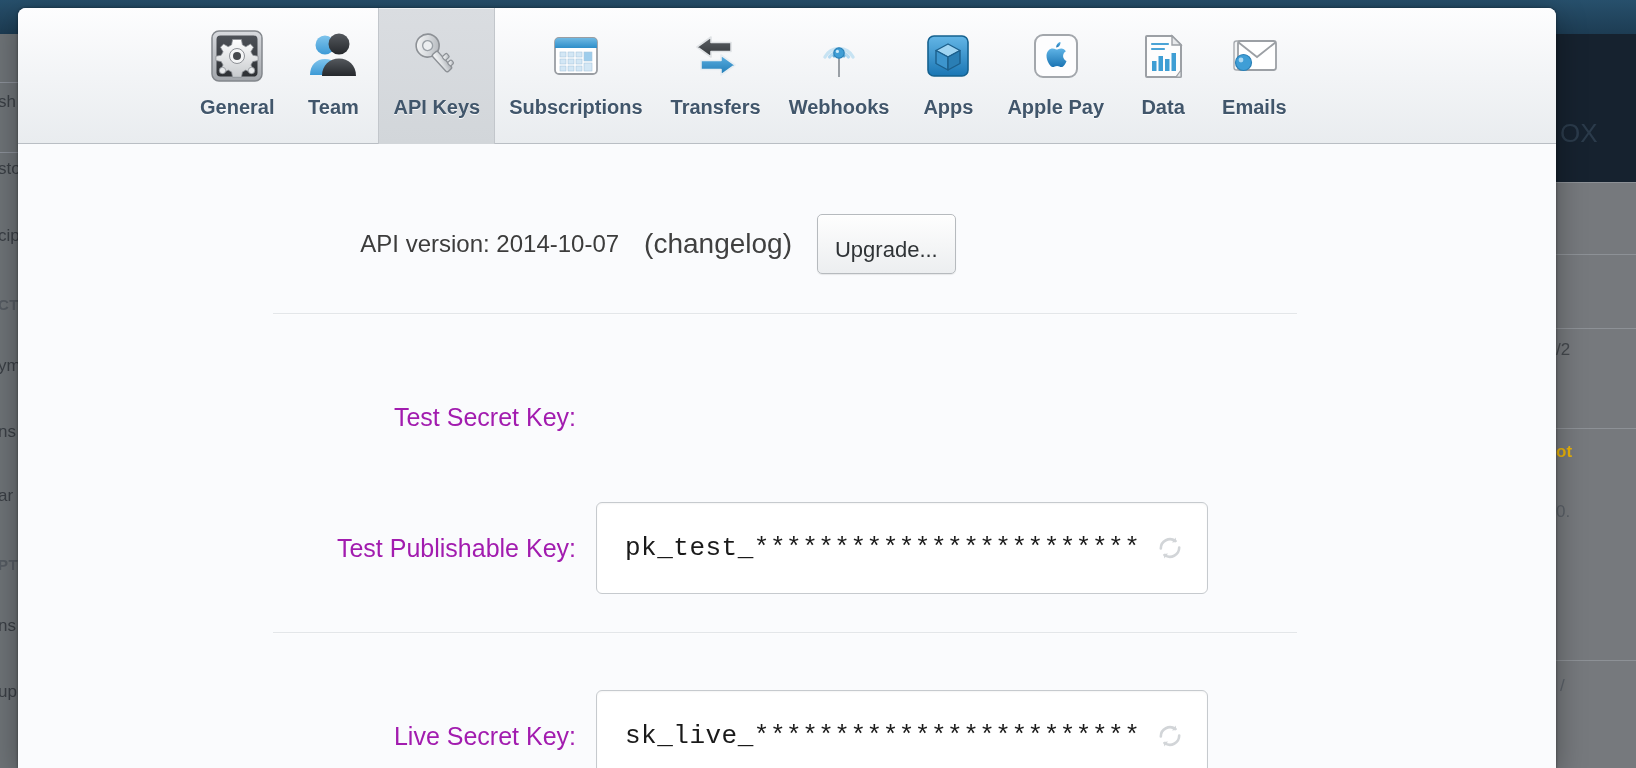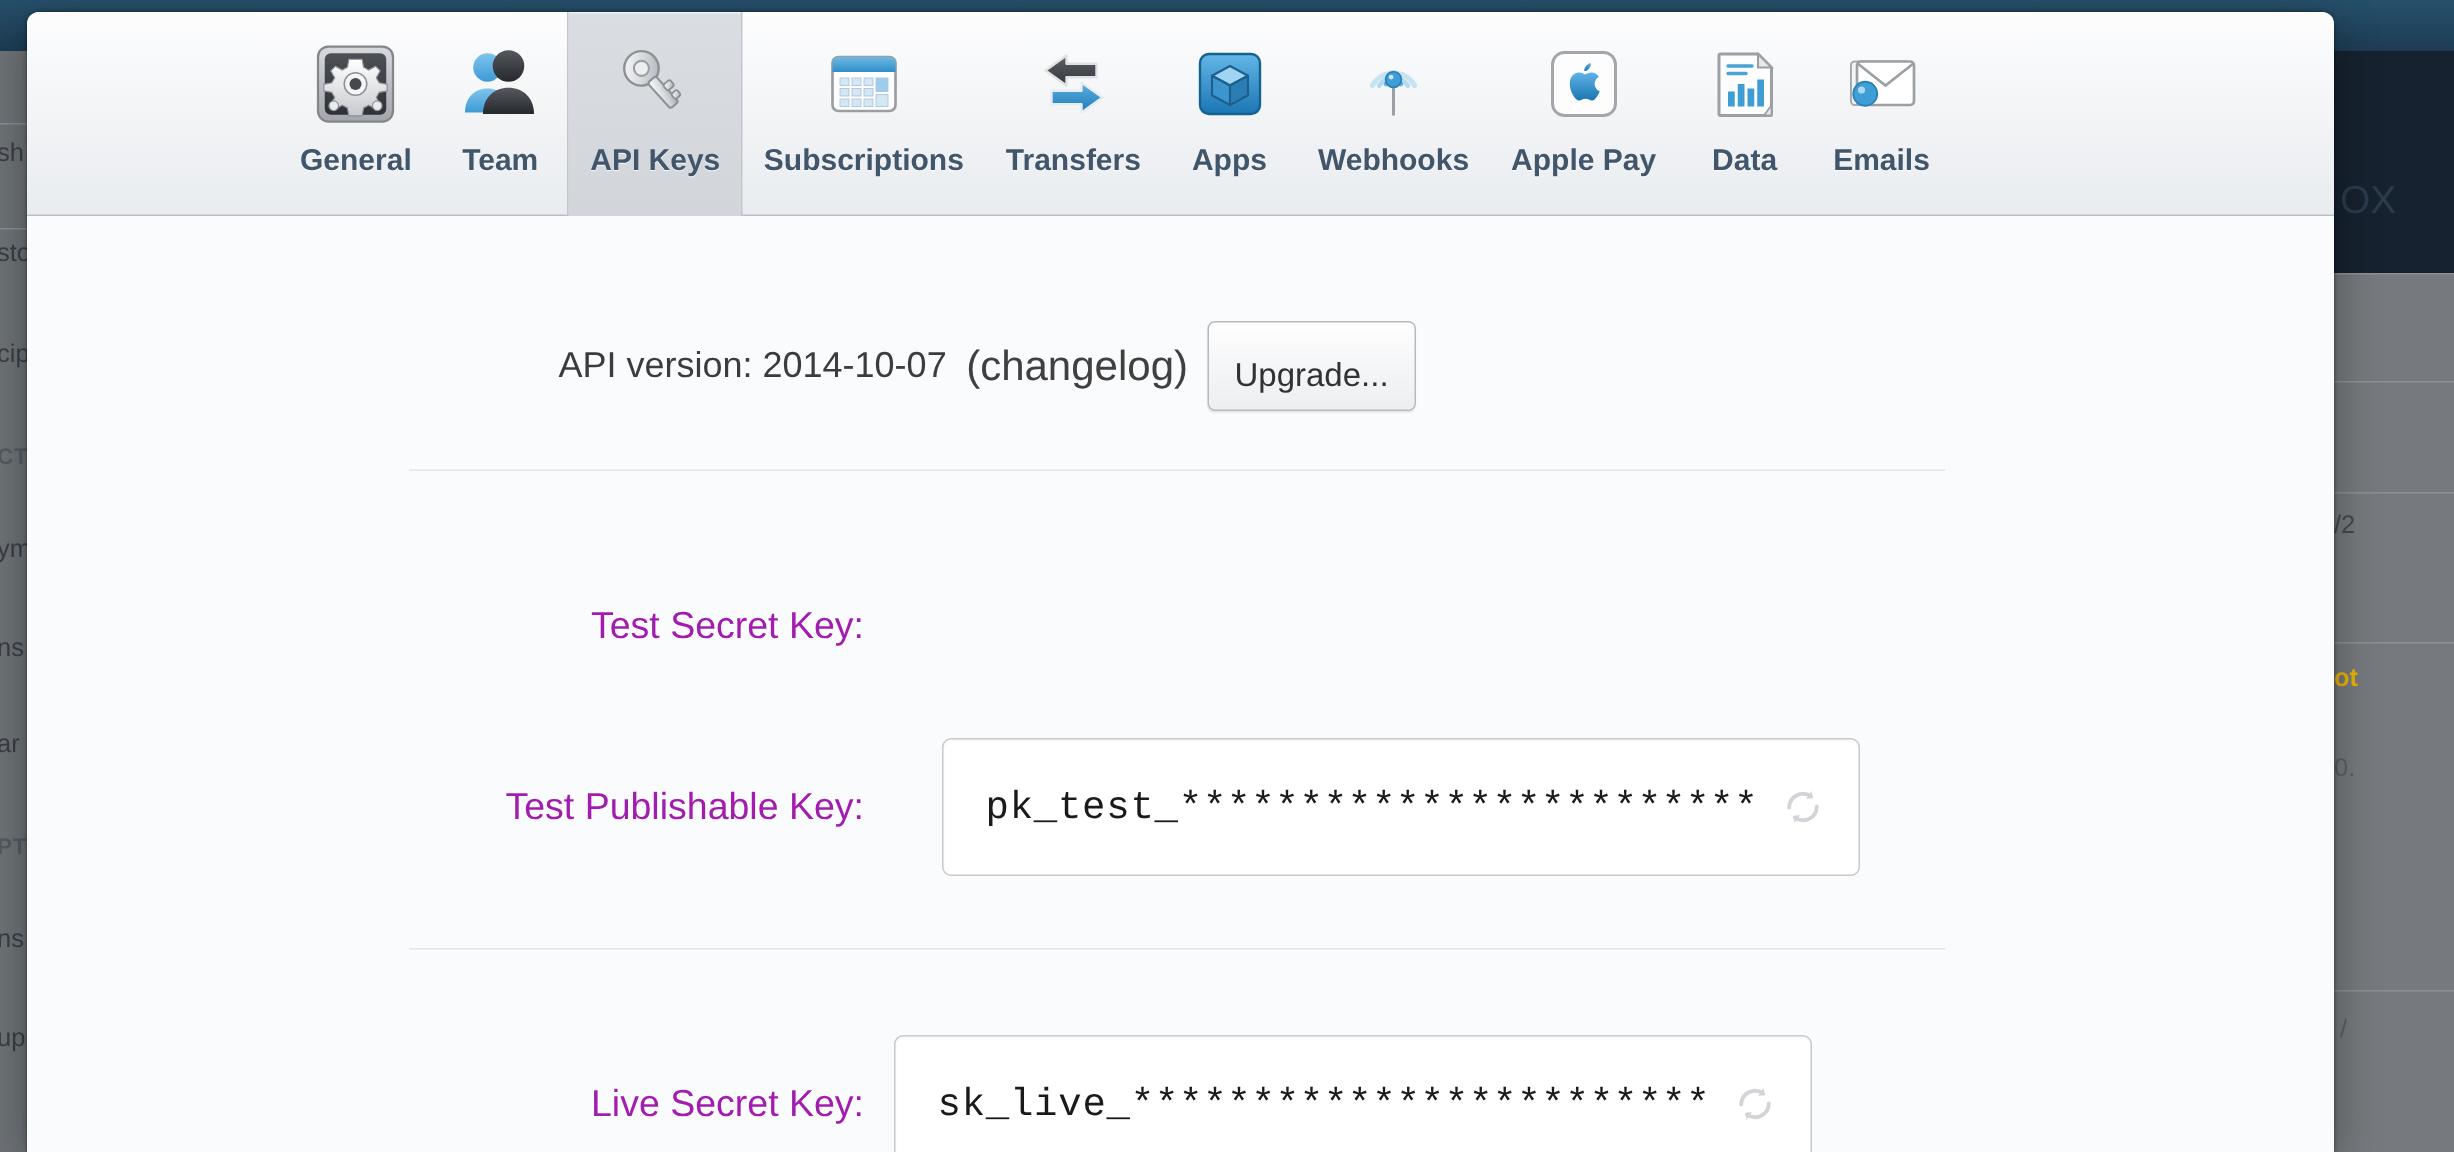--- a/index.html
+++ b/index.html
@@ -119,21 +119,21 @@
     background: #fafbfd;
   }
 
   #api-version-row {
     position: absolute;
     left: 0; top: 70px;
     width: 1280px;
     display: flex;
     align-items: center;
     justify-content: center;
-    gap: 13px;
+    gap: 25px;
   }
   #api-version-text {
     font-size: 24px;
     color: #3c3c3c;
     white-space: nowrap;
   }
   #changelog-link {
     font-size: 28px;
     color: #404040;
     white-space: nowrap;
@@ -165,21 +165,21 @@
 
   .key-row {
     position: absolute;
     left: 0;
     width: 1280px;
     height: 92px;
     display: flex;
     align-items: center;
   }
   #row-test-secret      { top: 227px; }
-  #row-test-publishable { top: 348px; gap: 32px; }
+  #row-test-publishable { top: 358px; }
   #row-live-secret      { top: 546px; }
 
   .key-label {
     width: 578px;
     text-align: right;
     padding-right: 20px;
     font-size: 25px;
     color: #a21caf;
     white-space: nowrap;
   }
@@ -375,51 +375,51 @@
           <path d="M24 10 L10 20 L24 30 L24 24.5 L44 24.5 L44 15.5 L24 15.5 Z" fill="url(#grayA)" stroke="#dfe2e5" stroke-width="1.6" stroke-linejoin="round"></path>
           <path d="M34 28 L48 38 L34 48 L34 42.5 L14 42.5 L14 33.5 L34 33.5 Z" fill="url(#blueA)" stroke="#e6edf2" stroke-width="1.6" stroke-linejoin="round"></path>
         </svg>
       </span>
       <span class="tab-label">Transfers</span>
     </div>
 
     <div class="tab">
       <span class="tab-icon">
         <svg width="58" height="58" viewBox="0 0 58 58">
+          <g fill="none" stroke="#8fc9ec" stroke-linecap="round">
+            <path d="M15 30 a16 16 0 0 1 28 0" stroke-width="3.4" opacity=".45"></path>
+            <path d="M19.5 30 a11.5 11.5 0 0 1 19 0" stroke-width="3.2" opacity=".65"></path>
+            <path d="M24 29 a6.5 6.5 0 0 1 10 0" stroke-width="3" stroke="#57a9da" opacity=".9"></path>
+          </g>
+          <line x1="29" y1="27" x2="29" y2="50" stroke="#9aa0a6" stroke-width="2"></line>
+          <circle cx="29" cy="26" r="5.2" fill="#3f9ed6" stroke="#2b82b8" stroke-width="1.2"></circle>
+          <circle cx="27.4" cy="24.4" r="1.6" fill="#cbe7f7"></circle>
+        </svg>
+      </span>
+      <span class="tab-label">Webhooks</span>
+    </div>
+
+    <div class="tab">
+      <span class="tab-icon">
+        <svg width="58" height="58" viewBox="0 0 58 58">
           <defs>
             <linearGradient id="appBg" x1="0" y1="0" x2="0" y2="1">
               <stop offset="0" stop-color="#64b6e6"></stop>
                 <stop offset="1" stop-color="#1a76b4"></stop>
             </linearGradient>
           </defs>
           <rect x="9" y="9" width="40" height="40" rx="6" fill="url(#appBg)" stroke="#15618f" stroke-width="1.6"></rect>
           <g stroke="#1c5f8c" stroke-width="1.4" stroke-linejoin="round">
             <path d="M29 17 L41 23.5 L29 30 L17 23.5 Z" fill="#9fd4f2"></path>
             <path d="M17 23.5 L29 30 L29 43 L17 36.5 Z" fill="#3d95cd"></path>
             <path d="M41 23.5 L29 30 L29 43 L41 36.5 Z" fill="#2a7eb4"></path>
           </g>
         </svg>
       </span>
       <span class="tab-label">Apps</span>
-    </div>
-
-    <div class="tab">
-      <span class="tab-icon">
-        <svg width="58" height="58" viewBox="0 0 58 58">
-          <g fill="none" stroke="#8fc9ec" stroke-linecap="round">
-            <path d="M15 30 a16 16 0 0 1 28 0" stroke-width="3.4" opacity=".45"></path>
-            <path d="M19.5 30 a11.5 11.5 0 0 1 19 0" stroke-width="3.2" opacity=".65"></path>
-            <path d="M24 29 a6.5 6.5 0 0 1 10 0" stroke-width="3" stroke="#57a9da" opacity=".9"></path>
-          </g>
-          <line x1="29" y1="27" x2="29" y2="50" stroke="#9aa0a6" stroke-width="2"></line>
-          <circle cx="29" cy="26" r="5.2" fill="#3f9ed6" stroke="#2b82b8" stroke-width="1.2"></circle>
-          <circle cx="27.4" cy="24.4" r="1.6" fill="#cbe7f7"></circle>
-        </svg>
-      </span>
-      <span class="tab-label">Webhooks</span>
     </div>
 
     <div class="tab">
       <span class="tab-icon">
         <svg width="58" height="58" viewBox="0 0 58 58">
           <defs>
             <linearGradient id="appleB" x1="0" y1="0" x2="0" y2="1">
               <stop offset="0" stop-color="#5fb4e6"></stop>
                 <stop offset="1" stop-color="#1b74b3"></stop>
             </linearGradient>

